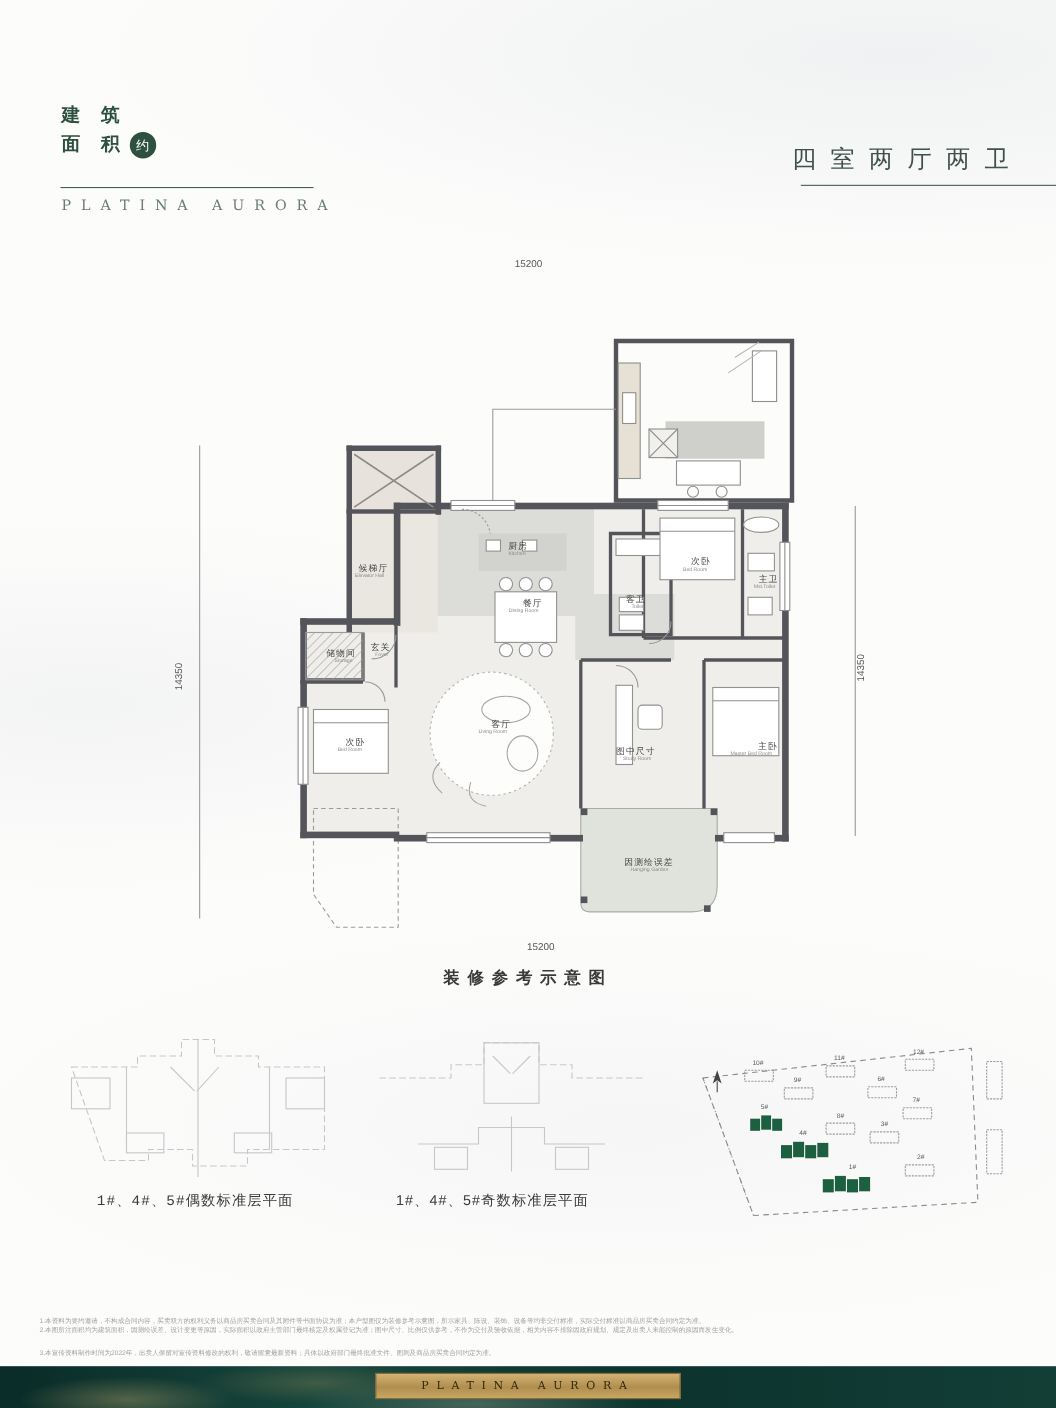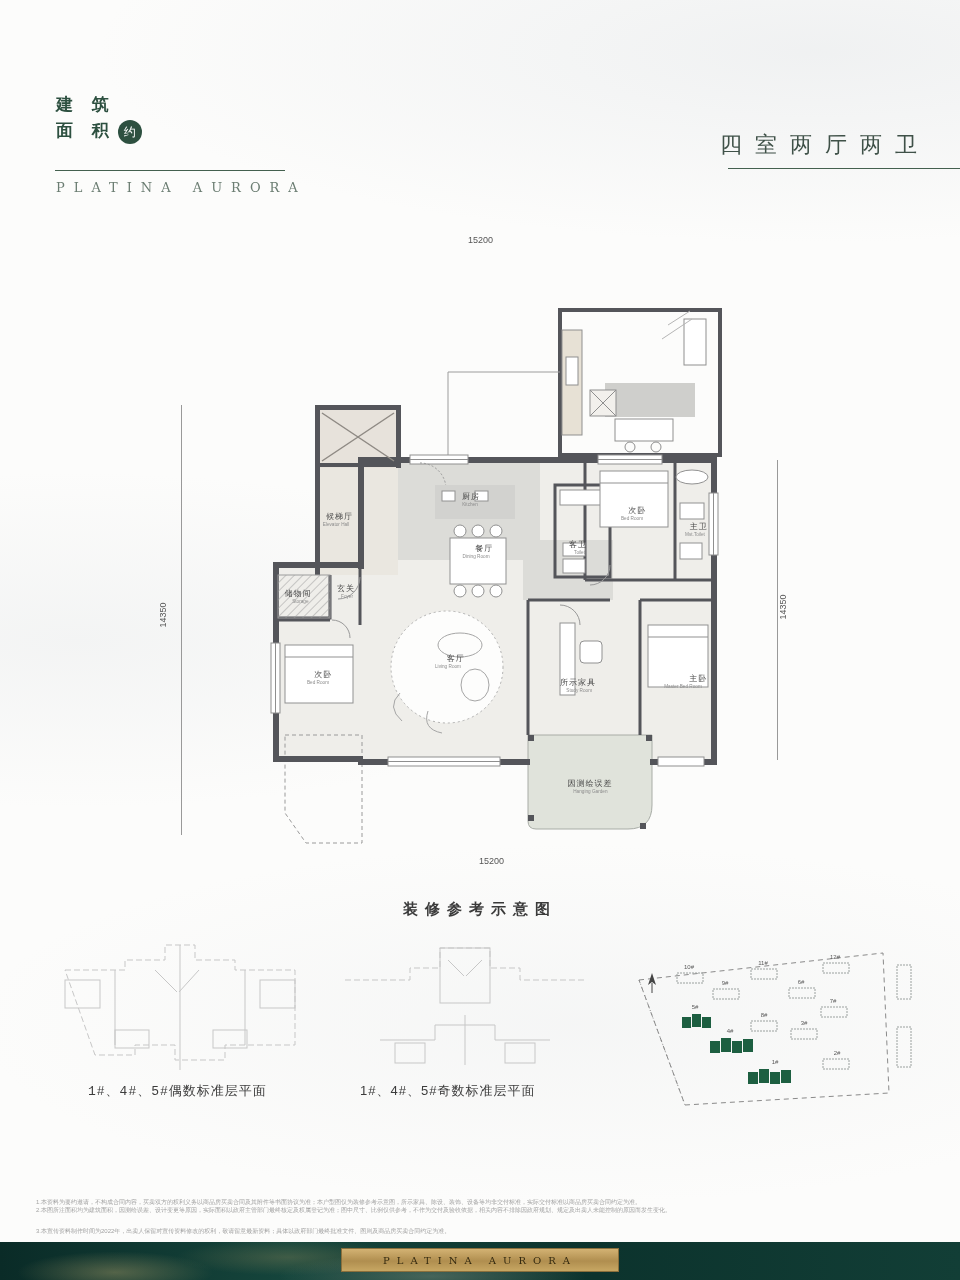--- a/index.html
+++ b/index.html
@@ -33,21 +33,21 @@
   .dim-left{left:150px;top:610px;transform:rotate(-90deg);}
   .dim-right{left:770px;top:602px;transform:rotate(-90deg);}
   .dimline{position:absolute;border-left:1px solid #999;width:0;}
   .dimline-left{left:181px;top:405px;height:430px;}
   .dimline-right{left:777px;top:460px;height:300px;}
   .plan-wrap{position:absolute;left:260px;top:295px;width:520px;height:560px;}
   .rl{position:absolute;transform:translate(-50%,-50%);text-align:right;line-height:8px;white-space:nowrap;}
   .rl .zh{font-size:8px;color:#474747;letter-spacing:1px;display:block;}
   .rl .en{font-size:6px;color:#8c8c8c;display:block;transform:scale(.78);line-height:6px;}
   .plan-caption{position:absolute;left:0;right:0;top:880px;text-align:center;
-    font-size:15px;font-weight:bold;letter-spacing:7px;color:#3a3a3a;margin-top:20px;}
+    font-size:15px;font-weight:bold;letter-spacing:7px;color:#3a3a3a;}
   
   .mini-caption{position:absolute;font-size:13px;color:#3c3c3c;letter-spacing:1px;}
   .cap-even{left:88px;top:1082px;font-family:Liberation Mono, monospace;}
   .cap-odd{left:360px;top:1082px;}
   .mini-svg{position:absolute;}
   .site-wrap{position:absolute;left:625px;top:935px;width:300px;height:180px;}
   .bldg-label{position:absolute;font-size:6px;color:#5a5a5a;transform:translate(-50%,-50%);}
   
   .disc{position:absolute;left:36px;width:892px;font-size:6px;line-height:7px;color:#a3a3a3;
     text-align:justify;}
@@ -246,42 +246,42 @@
         <span class="en">Dining Room</span>
       </div>
     <div class="rl" style="left:318px;top:253px">
       <span class="zh">客卫</span>
         <span class="en">Toilet</span>
       </div>
     <div class="rl" style="left:86px;top:297px">
       <span class="zh">玄关</span>
         <span class="en">Foyer</span>
       </div>
-    <div class="rl" style="left:38px;top:302px">
+    <div class="rl" style="left:50px;top:302px">
       <span class="zh">储物间</span>
         <span class="en">Storage</span>
       </div>
     <div class="rl" style="left:58px;top:383px">
       <span class="zh">次卧</span>
         <span class="en">Bed Room</span>
       </div>
     <div class="rl" style="left:372px;top:219px">
       <span class="zh">次卧</span>
         <span class="en">Bed Room</span>
       </div>
     <div class="rl" style="left:435px;top:235px">
       <span class="zh">主卫</span>
         <span class="en">Mst.Toilet</span>
       </div>
     <div class="rl" style="left:188px;top:367px">
       <span class="zh">客厅</span>
         <span class="en">Living Room</span>
       </div>
     <div class="rl" style="left:318px;top:391px">
-      <span class="zh">所示家具</span>
+      <span class="zh">图中尺寸</span>
         <span class="en">Study Room</span>
       </div>
     <div class="rl" style="left:423px;top:387px">
       <span class="zh">主卧</span>
         <span class="en">Master Bed Room</span>
       </div>
     <div class="rl" style="left:330px;top:492px">
       <span class="zh">因测绘误差</span>
         <span class="en">Hanging Garden</span>
       </div>

